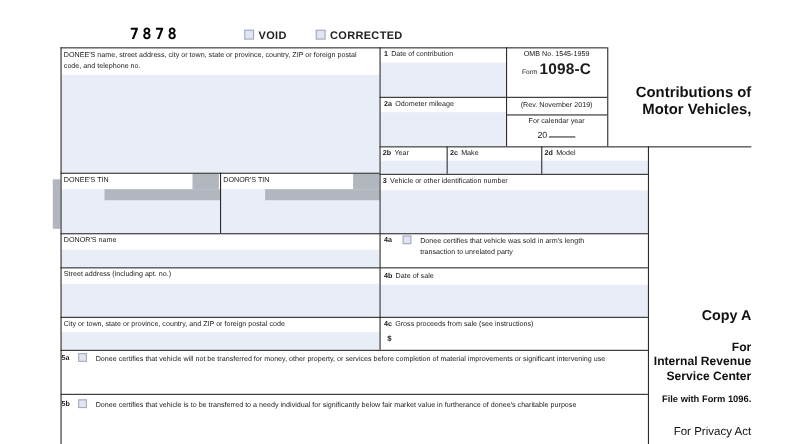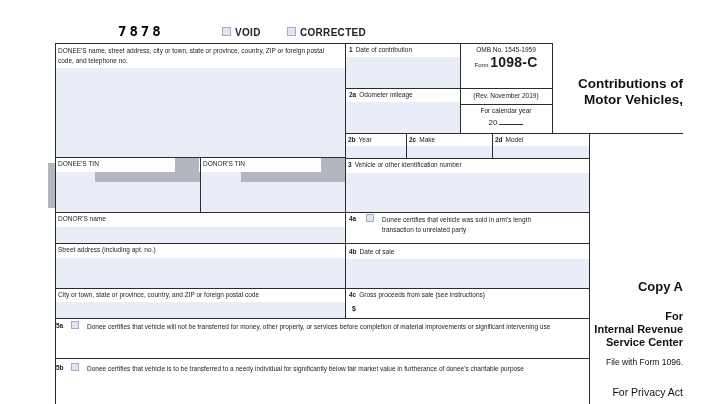--- a/index.html
+++ b/index.html
@@ -17,21 +17,21 @@
   .num{font-weight:bold;margin-right:3px;}
   .cb{position:absolute;width:8px;height:8px;background:#e0e5f1;border:1px solid #a2abc2;box-sizing:border-box;}
   .cb-lg{width:9px;height:9px;}
   .ocr{position:absolute;font-family:"DejaVu Sans Mono",monospace;font-weight:bold;
        font-size:14px;letter-spacing:3px;color:#000000;}
   .toplab{position:absolute;font-size:10px;font-weight:bold;color:#222;letter-spacing:0.3px;}
   .rt{position:absolute;right:37px;text-align:right;color:#111;}
   .title{top:44px;font-weight:bold;font-size:13.5px;line-height:16px;margin-top:32px;}
   .copy{top:279px;font-weight:bold;font-size:13px;}
   .forblock{top:310px;font-weight:bold;font-size:11px;line-height:13px;}
-  .filewith{top:357px;font-weight:normal;font-size:8.5px;text-align:center;}
+  .filewith{top:357px;font-weight:bold;font-size:8.5px;text-align:center;}
   .privacy{top:386px;font-weight:normal;font-size:10.5px;}
   .center{text-align:center;}
   .omb-small{font-size:6.5px;}
   .form-word{font-size:6px;}
   .form-num{font-size:14px;font-weight:bold;letter-spacing:0.2px;}
   .yearline{display:inline-block;width:24px;border-bottom:1px solid #333;height:8px;margin-left:2px;}
   .cur{position:absolute;font-size:7px;font-weight:bold;}
 </style>
 </head>
 <body>

